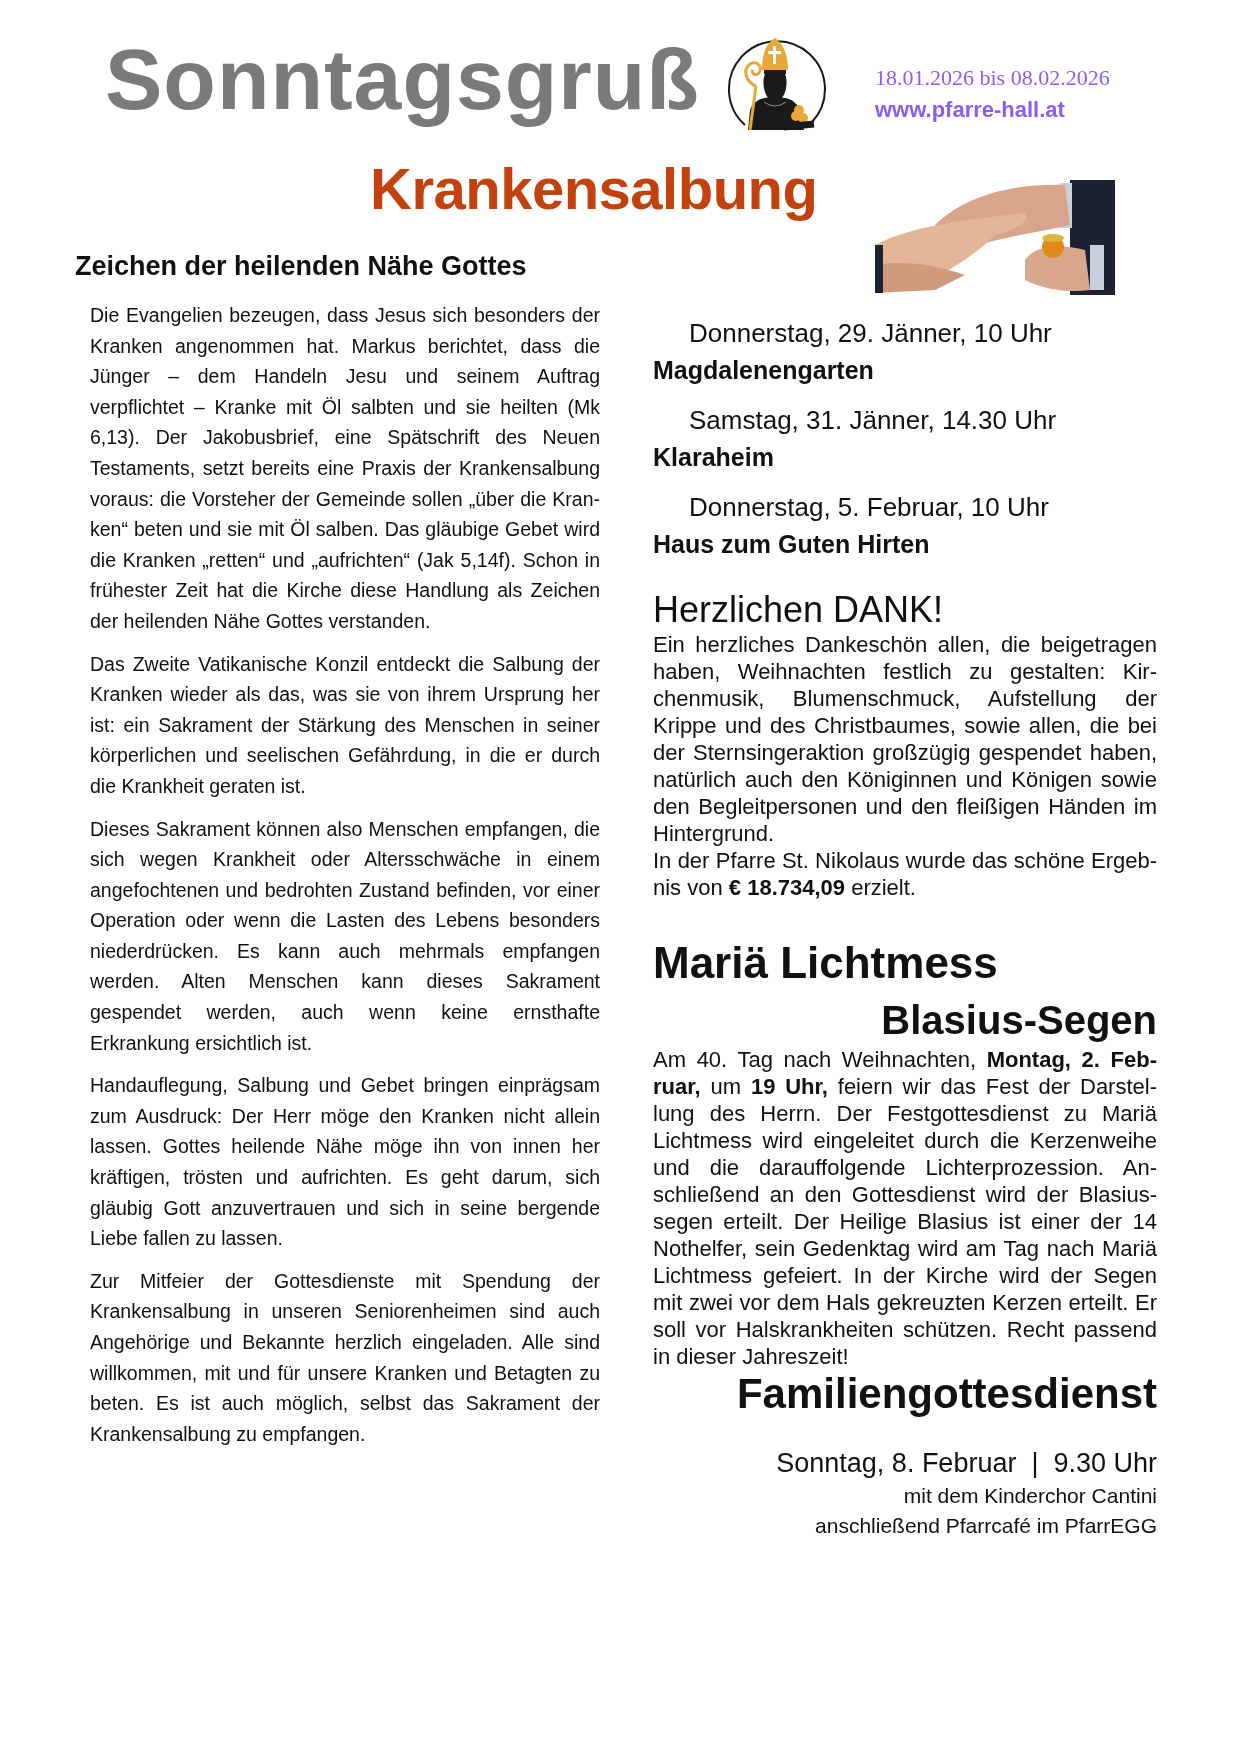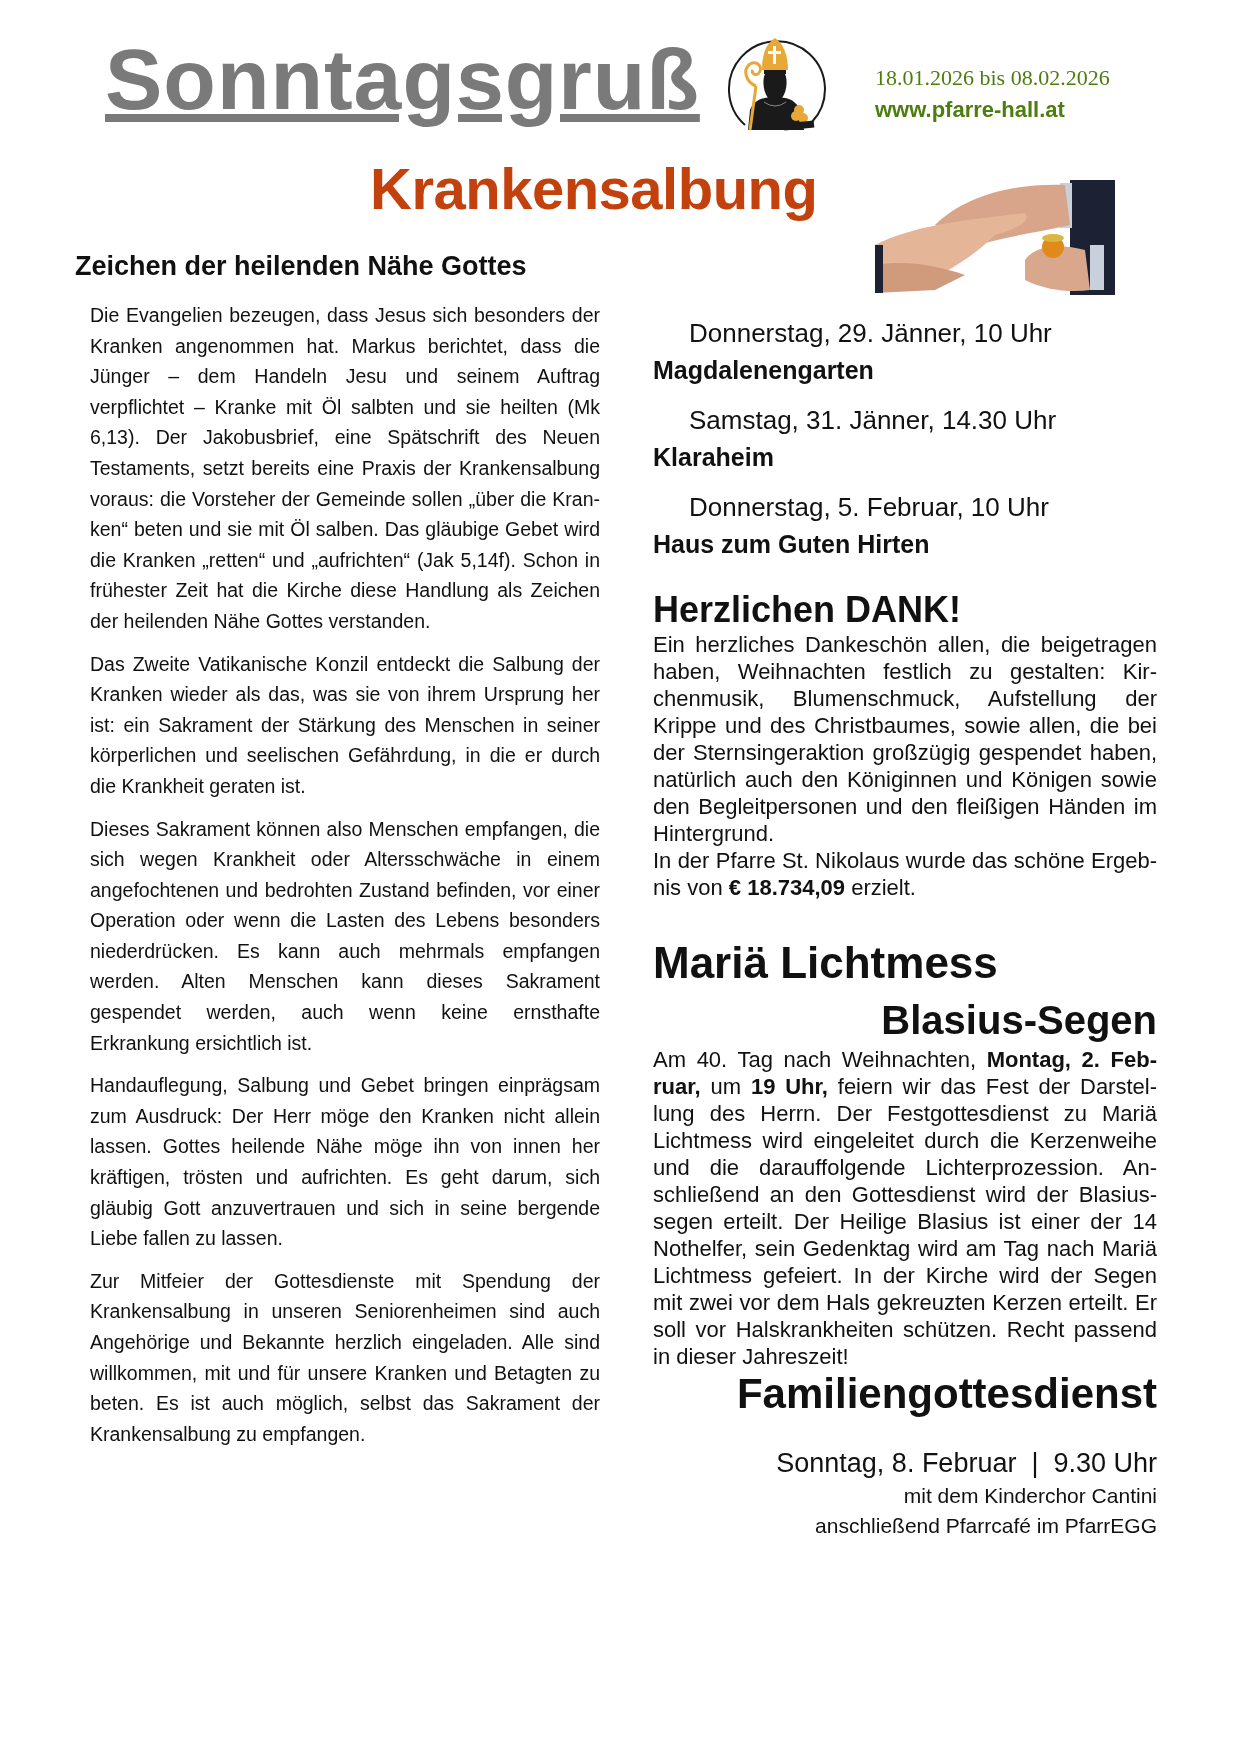--- a/index.html
+++ b/index.html
@@ -1,31 +1,31 @@
 <!DOCTYPE html>
 <html><head>
 <meta charset="utf-8">
 <style>
   html, body { margin:0; padding:0; background:#ffffff; }
   body { width:1240px; height:1754px; position:relative; overflow:hidden; font-family:"Liberation Sans", sans-serif; color:#111; }
   .abs { position:absolute; }
-  .masthead { left:105px; top:36px; font-size:86px; font-weight:bold; color:#7a7a7a; letter-spacing:1px; line-height:1;text-decoration:underline; }
+  .masthead { left:105px; top:36px; font-size:86px; font-weight:bold; color:#7a7a7a; letter-spacing:1px; line-height:1; }
   .logo { left:720px; top:30px; width:110px; height:105px; }
-  .meta { left:875px; top:62px; font-family:"Liberation Serif", serif; font-size:22px; line-height:32px; color:#4d7c0f; }
+  .meta { left:875px; top:62px; font-family:"Liberation Serif", serif; font-size:22px; line-height:32px; color:#8b5cf6; }
   .meta .url { font-family:"Liberation Sans", sans-serif; font-weight:bold; font-size:22px; }
   .h-main { left:370px; top:160px; font-size:58px; font-weight:bold; color:#c2410c; line-height:1; letter-spacing:-0.5px; }
   .photo { left:875px; top:165px; width:240px; height:130px; }
   .subhead { left:75px; top:250px; font-size:27px; font-weight:bold; line-height:1.2; }
   .col-left { left:90px; top:300px; width:510px; font-size:19.5px; line-height:30.6px; text-align:justify; hyphens:manual; }
   .col-left p { margin:0 0 12px 0; }
   .col-right { left:653px; top:315px; width:504px; }
   .event { margin-bottom:14px; }
   .event .when { font-size:26px; line-height:37px;margin-left:36px; }
   .event .where { font-size:25px; font-weight:bold; line-height:36px; }
-  .h2 { font-size:36px; font-weight:bold; line-height:1.2; margin-top:26px; }
+  .h2 { font-size:36px; font-weight:normal; line-height:1.2; margin-top:26px; }
   .body-r { font-size:22px; line-height:27px; text-align:justify; }
   .h2big { font-size:44px; font-weight:bold; line-height:1.1; margin-top:38px; }
   .h3right { font-size:40px; font-weight:bold; text-align:right; line-height:1.3; margin-top:6px; }
   .fam-title { font-size:42px; font-weight:bold; text-align:right; line-height:1.15; }
   .fam-when { font-size:27px; text-align:right; line-height:1.3;margin-top:28px; }
   .fam-line { font-size:21px; text-align:right; line-height:1.45; }
   b { font-weight:bold; }
 </style>
 </head>
 <body>

